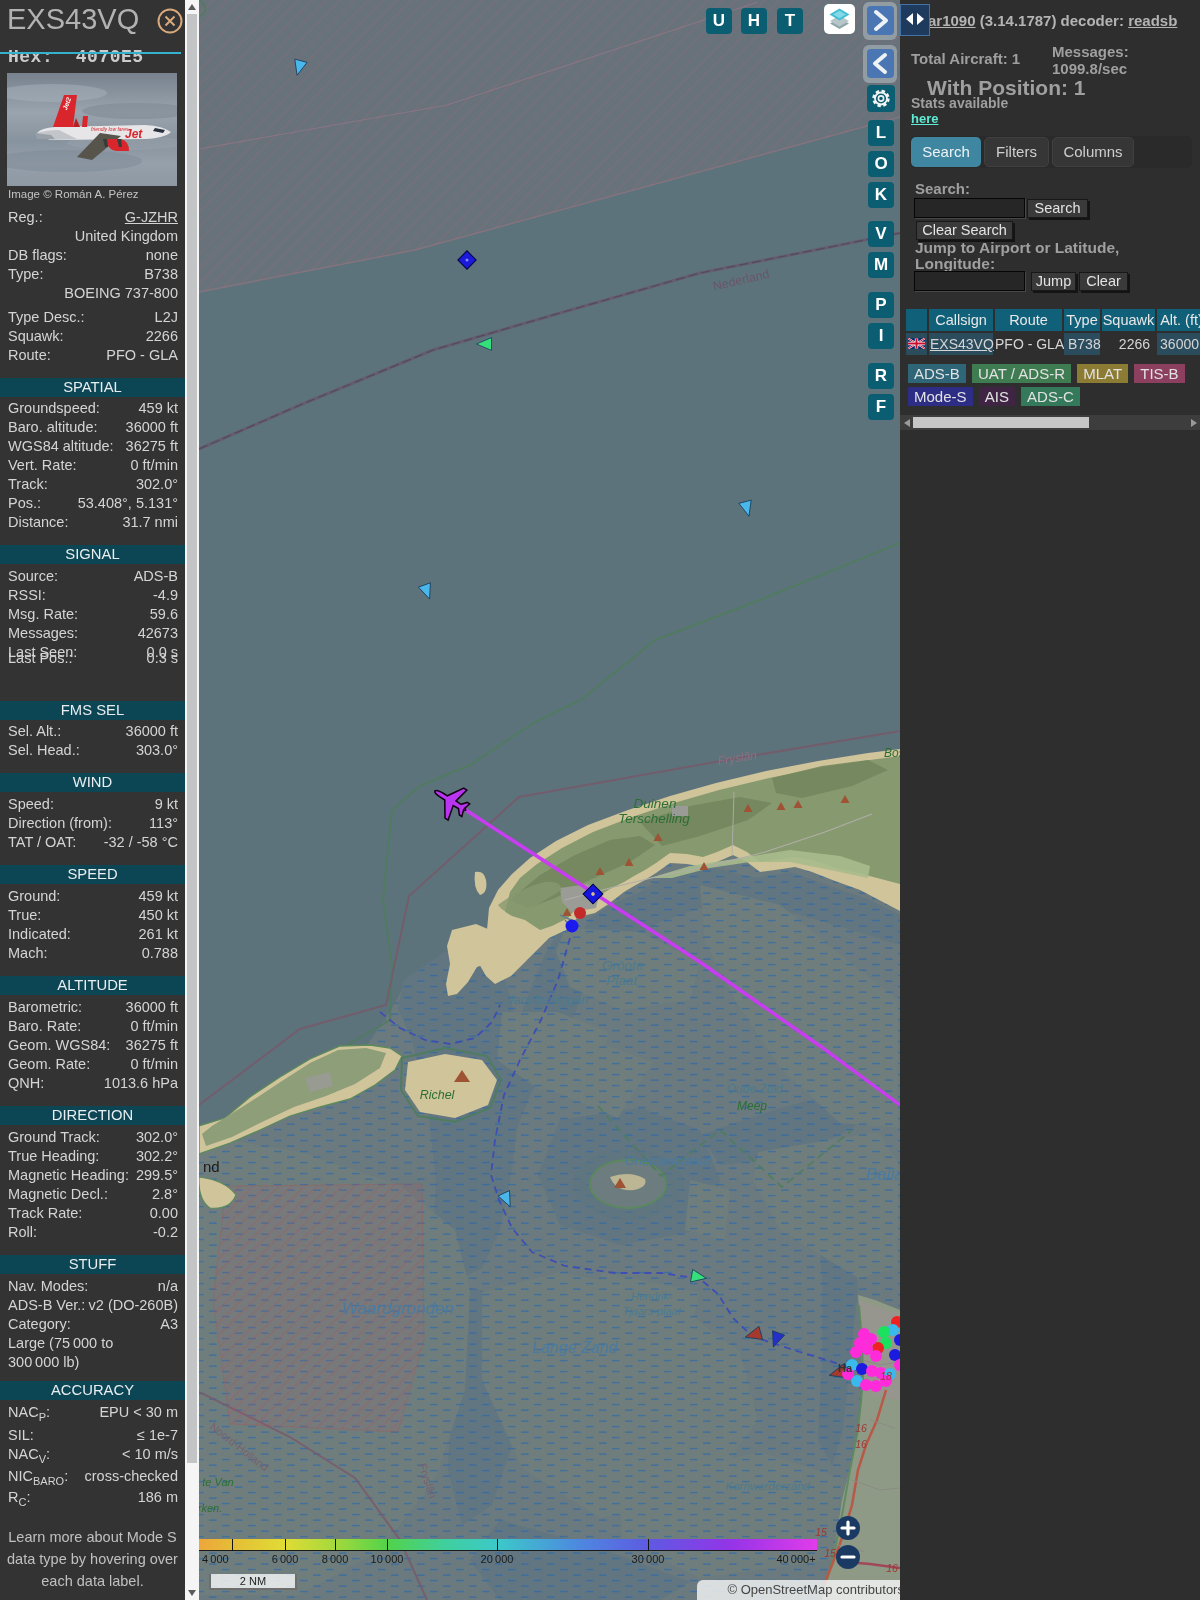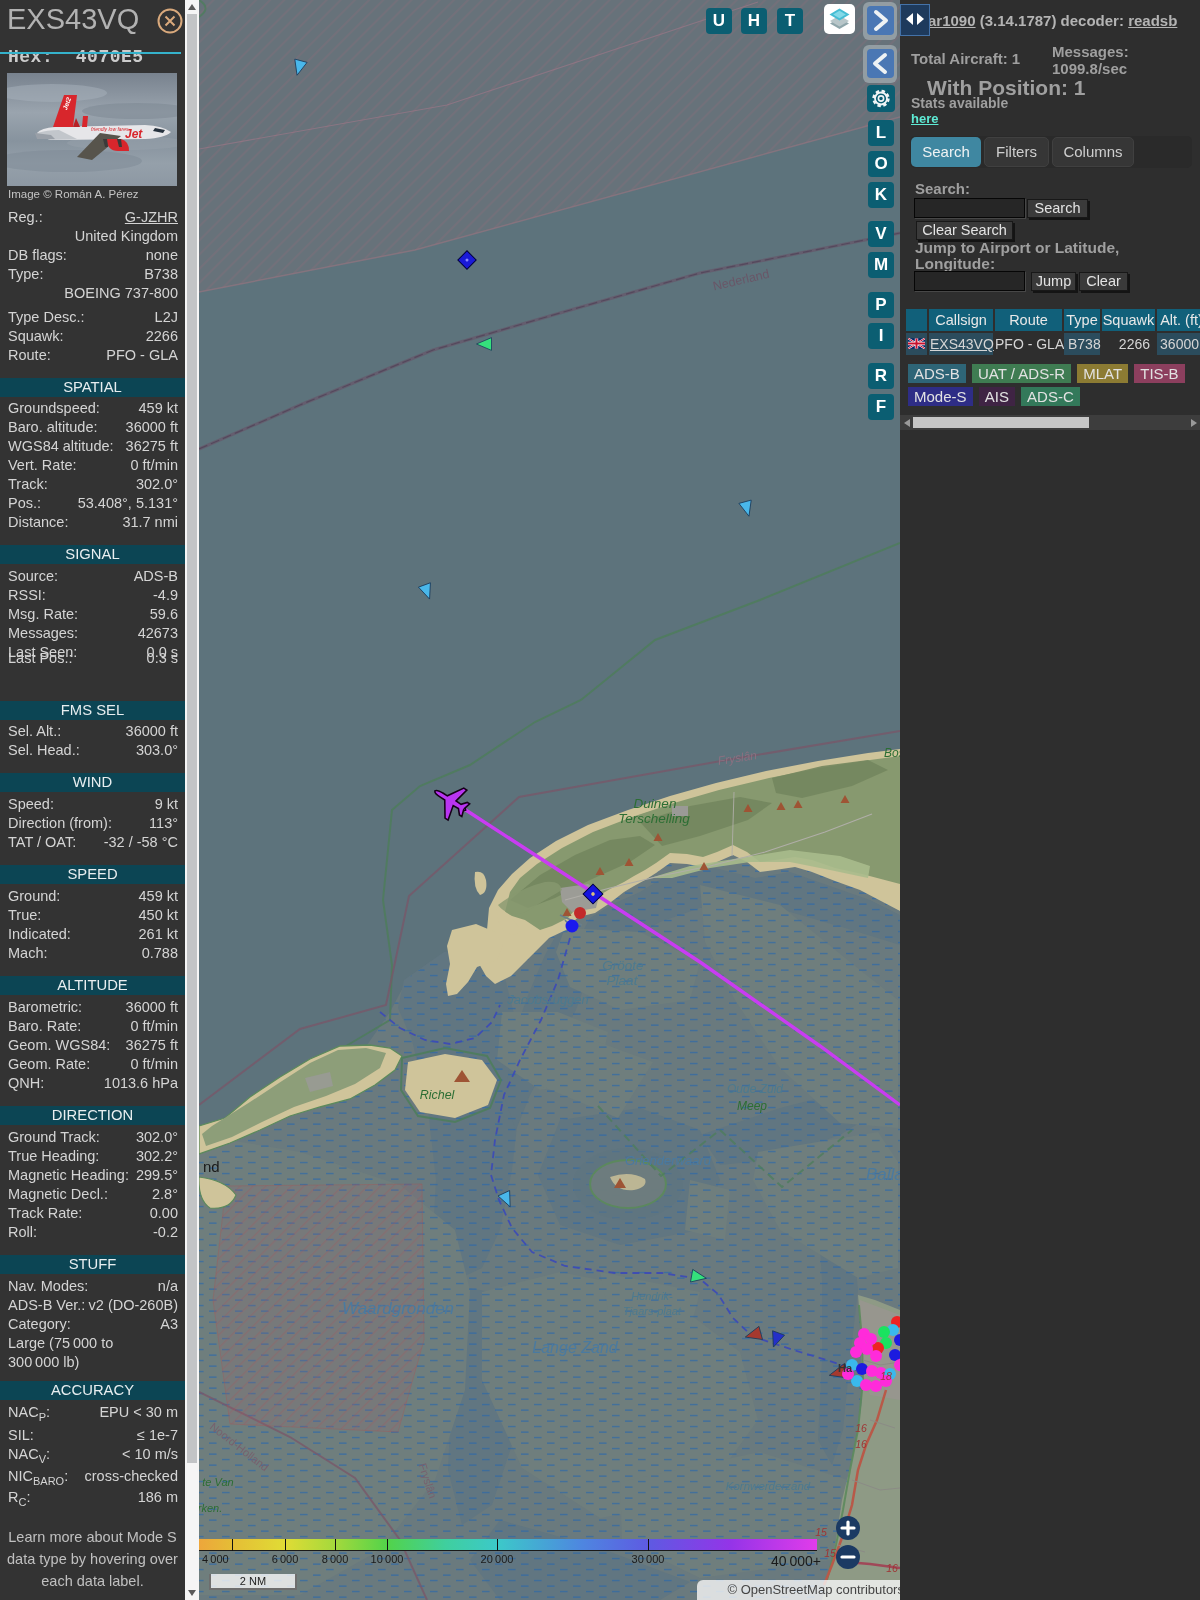--- a/index.html
+++ b/index.html
@@ -542,21 +542,21 @@
 <div style="position:absolute;left:335px;top:1539px;width:1px;height:12px;background:#111;"></div>
 <div style="position:absolute;left:387px;top:1539px;width:1px;height:12px;background:#111;"></div>
 <div style="position:absolute;left:497px;top:1539px;width:1px;height:12px;background:#111;"></div>
 <div style="position:absolute;left:648px;top:1539px;width:1px;height:12px;background:#111;"></div>
 <div style="position:absolute;left:202px;top:1553px;width:60px;font-size:11px;color:#1a1a1a;text-align:left;">4 000</div>
 <div style="position:absolute;left:255px;top:1553px;width:60px;font-size:11px;color:#1a1a1a;text-align:center;">6 000</div>
 <div style="position:absolute;left:305px;top:1553px;width:60px;font-size:11px;color:#1a1a1a;text-align:center;">8 000</div>
 <div style="position:absolute;left:354px;top:1553px;width:66px;font-size:11px;color:#1a1a1a;text-align:center;">10 000</div>
 <div style="position:absolute;left:464px;top:1553px;width:66px;font-size:11px;color:#1a1a1a;text-align:center;">20 000</div>
 <div style="position:absolute;left:615px;top:1553px;width:66px;font-size:11px;color:#1a1a1a;text-align:center;">30 000</div>
-<div style="position:absolute;left:758px;top:1553px;width:76px;font-size:14px;color:#1a1a1a;text-align:center;">40 000+</div>
+<div style="position:absolute;left:758px;top:1553px;width:76px;font-size:11px;color:#1a1a1a;text-align:center;">40 000+</div>
 
 <div style="position:absolute;left:209px;top:1574px;width:84px;height:14px;background:rgba(250,250,250,0.8);border:2px solid #6e6e6e;border-top:none;font-size:11px;color:#222;text-align:center;line-height:14px;">2 NM</div>
 
 <div style="position:absolute;left:697px;top:1580px;width:241px;height:20px;background:rgba(248,248,248,0.8);border-radius:6px 0 0 0;font-size:13px;color:#444;text-align:center;line-height:20px;">© OpenStreetMap contributors.</div>
 
 <div class="zbtn" style="left:836px;top:1516px;"><svg width="24" height="24">
         <path d="M12 6 V18 M6 12 H18" stroke="#fff" stroke-width="3.2" stroke-linecap="round"></path>
       </svg></div>
 <div class="zbtn" style="left:836px;top:1545px;"><svg width="24" height="24">
         <path d="M6 12 H18" stroke="#fff" stroke-width="3.2" stroke-linecap="round"></path>

